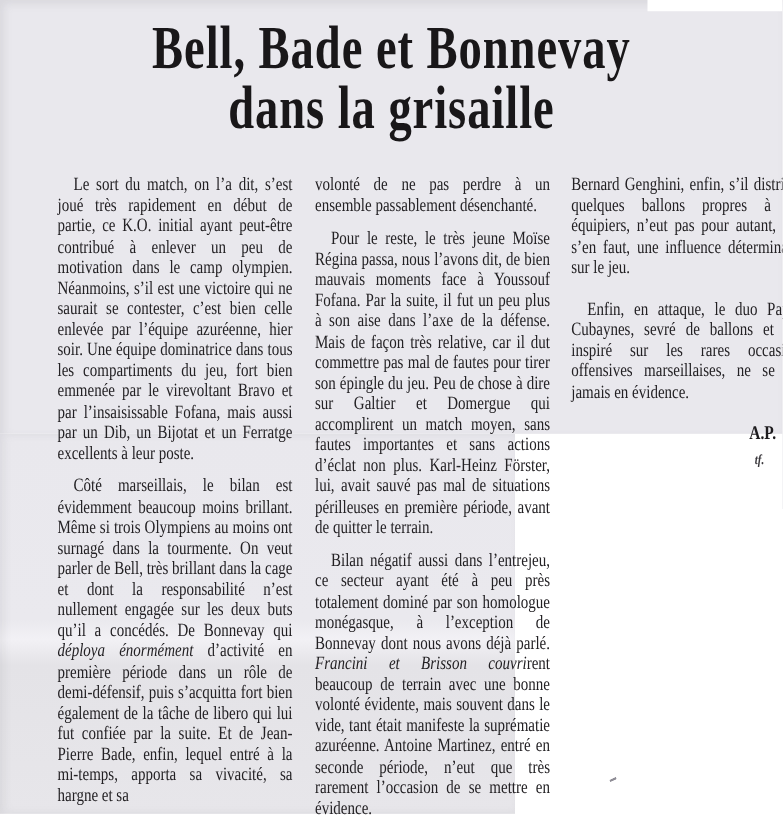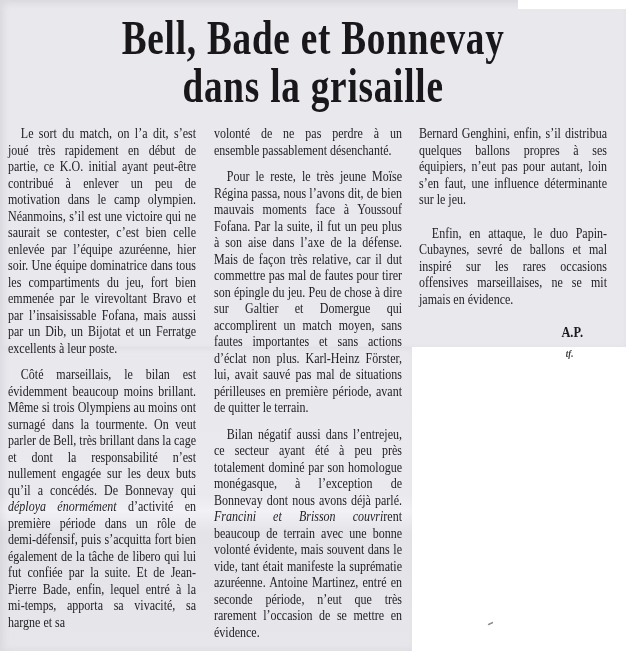--- a/index.html
+++ b/index.html
@@ -23,21 +23,21 @@
     position:absolute;left:518px;top:0;width:108px;height:9px;background:#ffffff;
   }
   
   .headline-wrap{
     position:absolute;left:0;top:14px;width:824px;
     transform:scaleX(0.76);transform-origin:0 0;
     text-align:center;font-weight:bold;font-size:49px;line-height:48px;
     color:#191719;letter-spacing:1px;
   }
   
-  .col{position:absolute;top:125px;width:188px;}
+  .col{position:absolute;top:140px;width:188px;margin-left:38px;}
   .col1{left:8px}.col2{left:214px}.col3{left:419px}
   .col-inner{
     width:235px;transform:scaleX(0.8);transform-origin:0 0;
     font-size:15px;line-height:16.5px;text-align:justify;
     color:#232124;hyphens:auto;-webkit-hyphens:auto;
   }
   .para{margin:0 0 10px 0;}
   .col3 .para{margin-bottom:17px;}
   .ind{text-indent:16px;}
   .it{font-style:italic;}

